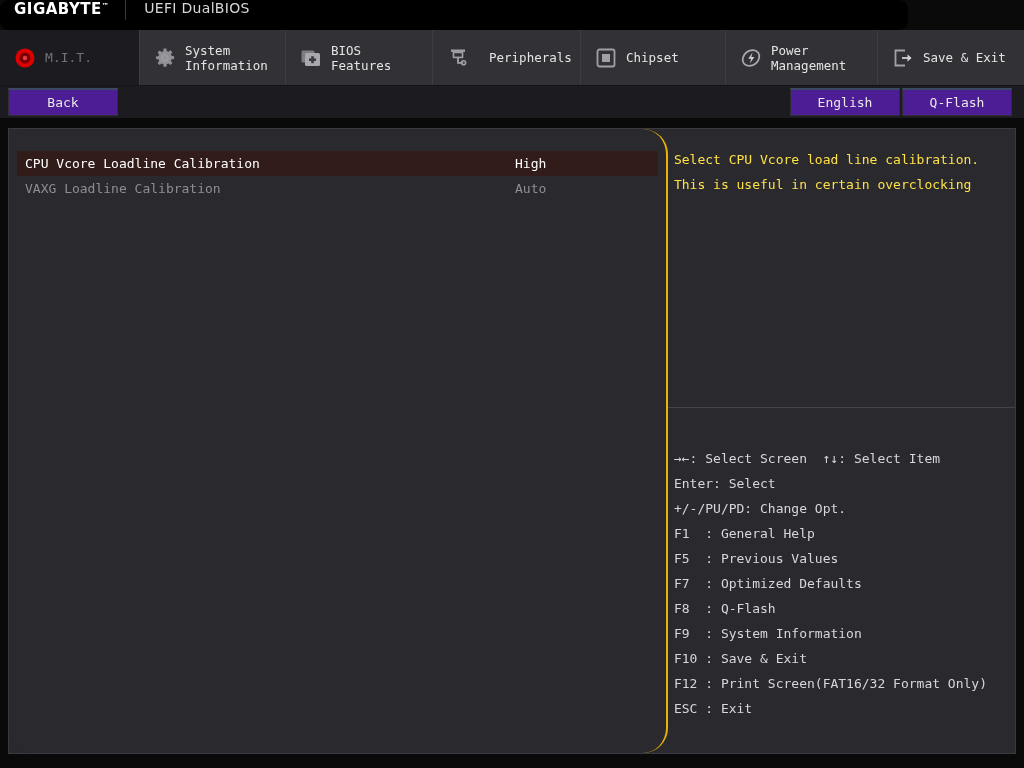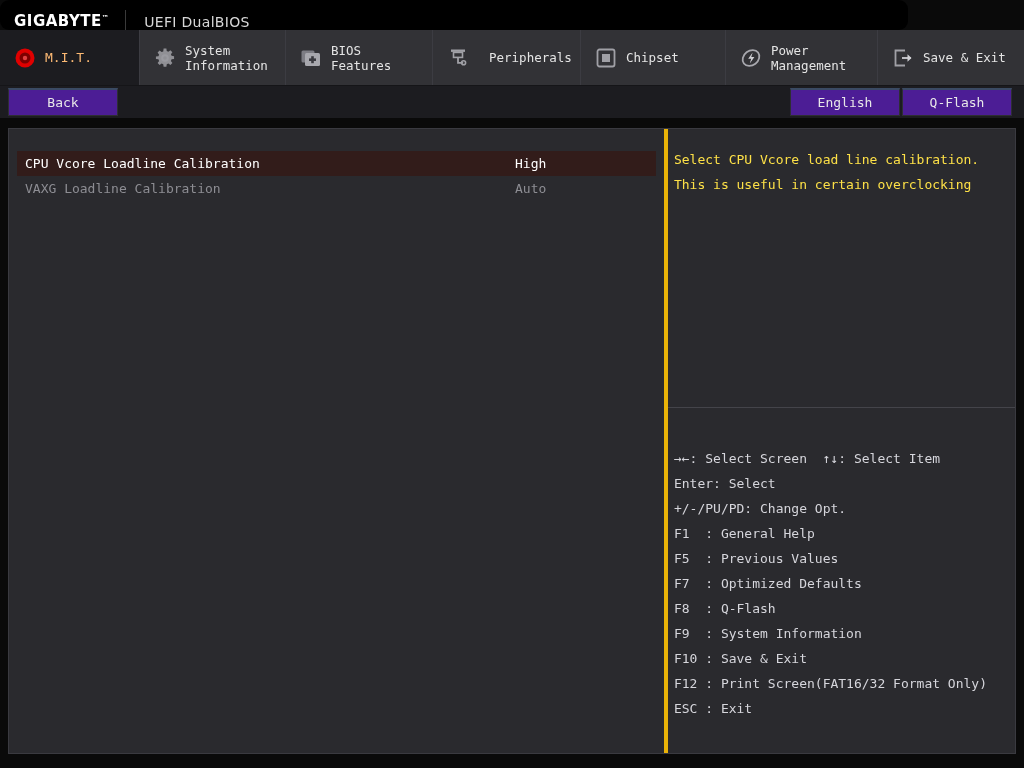--- a/index.html
+++ b/index.html
@@ -7,21 +7,21 @@
     width:1024px; height:768px;
     background:#000;
     font-family:"DejaVu Sans Mono","Liberation Mono",monospace;
     overflow:hidden;
   }
   #app { position:relative; width:1024px; height:768px; background:#0a0a0a; }
 
   
   .brandbar {
     position:absolute; left:0; top:0; width:908px; height:30px;
-    background:#000; display:flex; align-items:flex-end;border-radius:9px;
+    background:#000; display:flex; align-items:flex-start;border-radius:9px;
   }
   .brand-logo {
     font-family:"DejaVu Sans","Liberation Sans",sans-serif;
     font-weight:bold; font-size:15px; letter-spacing:.5px;
     color:#ffffff; padding-left:14px; position:relative;
   }
   .brand-tm { font-size:7px; vertical-align:super; }
   .brand-sep {
     width:1px; height:20px; background:#3a3a3a; margin:0 18px 0 16px;
   }
@@ -41,21 +41,21 @@
     padding:0 14px; position:relative;
     border-right:1px solid #3c3c42;
     background:#323236;
   }
   .tab:first-child { border-right:1px solid #3c3c42; }
   .tab.active { background:#1c1c20; }
   .tab-label {
     font-size:12.5px; line-height:15px; color:#e4e4e4;
     white-space:pre-line;
   }
-  .tab.active .tab-label { font-size:13px; color:#fdba74; }
+  .tab.active .tab-label { font-size:13px; color:#737373; }
   .tab-icon { width:22px; height:22px; flex:0 0 22px; display:block; }
 
   
   .subbar {
     position:absolute; left:0; top:86px; width:1024px; height:32px;
     background:#1c1c20;
   }
   .btn {
     position:absolute; top:2px; height:28px;
     background:#4c1d95;
@@ -70,23 +70,24 @@
 
   
   .content {
     position:absolute; left:8px; top:128px; width:1008px; height:626px;
     border:1px solid #3a3a40;
     background:#2a2a2e;
     display:flex;
   }
   .left-pane {
     width:674px; height:100%;
-    border-right:4px solid #eab308;
+    border-right:2px solid #eab308;
     padding-top:22px;
     background:#2a2a2e;
+    border-radius:25px;
   }
   .right-pane {
     flex:1; height:100%; display:flex; flex-direction:column;
     background:#2a2a2e;
   }
 
   
   .setting-row {
     display:flex; align-items:center; height:25px;
     margin:0 8px 0 8px; position:relative;

